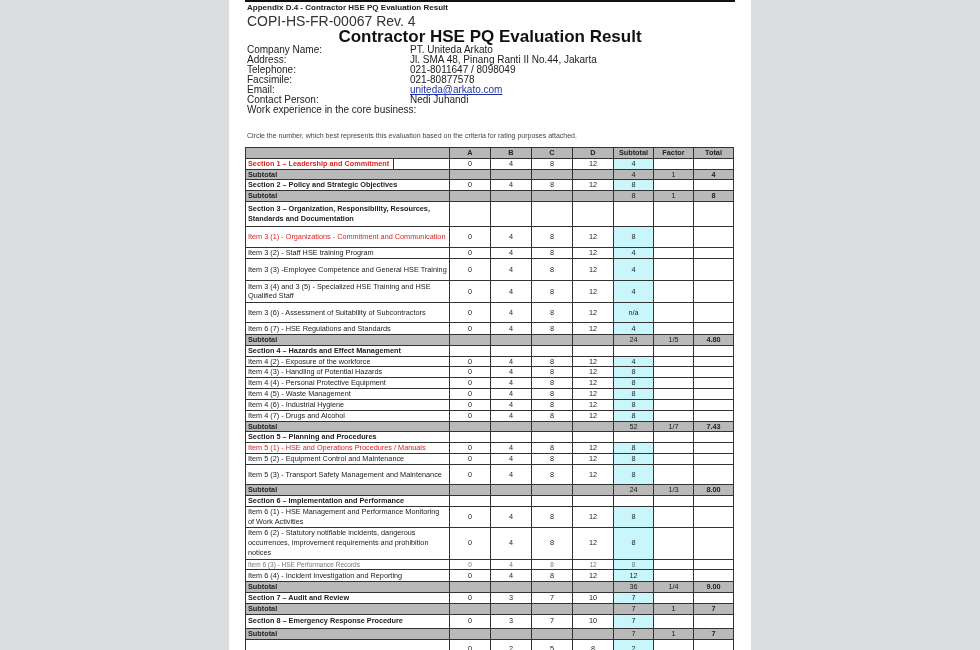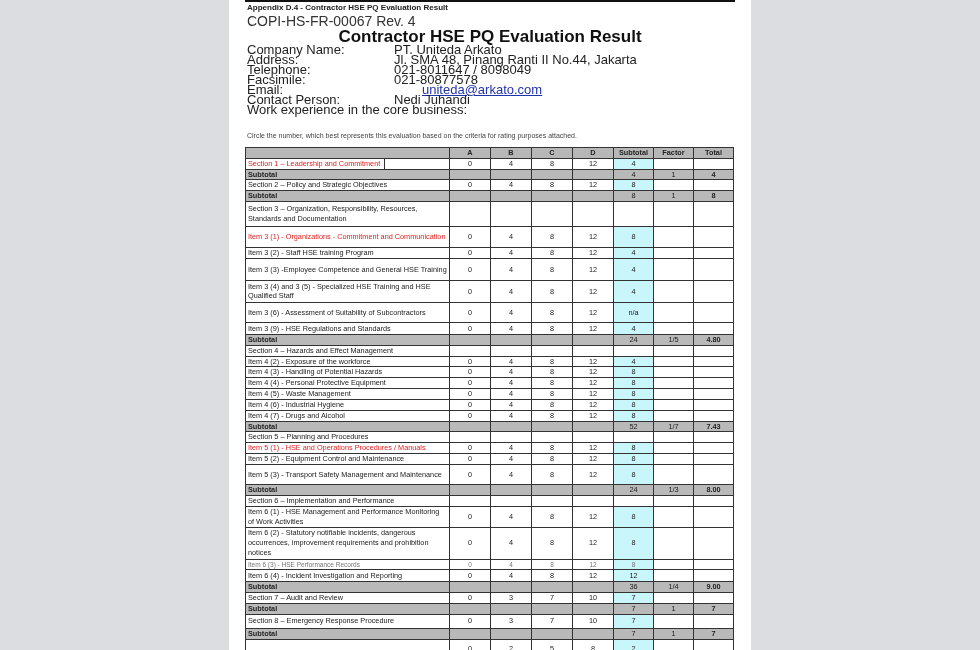--- a/index.html
+++ b/index.html
@@ -10,25 +10,25 @@
       position:relative;
     }
     .page {
       position:absolute; left:229px; top:0; width:522px; height:650px;
       background:#ffffff;
     }
     .topline { position:absolute; left:16px; top:0; width:490px; height:2px; background:#111; }
     .appendix { position:absolute; left:18px; top:3px; font-size:8px; font-weight:bold; color:#222; }
     .docref { position:absolute; left:18px; top:13px; font-size:14px; color:#333; }
     .title { position:absolute; left:0; width:522px; top:27px; text-align:center; font-size:17px; font-weight:bold; color:#111; }
-    .info { position:absolute; left:18px; top:45px; font-size:13px; color:#222; }
+    .info { position:absolute; left:18px; top:45px; font-size:10px; color:#222; }
     .info-row { height:10px; line-height:10px; position:relative; width:480px; }
     .info-row .lbl { position:absolute; left:0; }
-    .info-row .val { position:absolute; left:147px; }
-    .info-row .val.link { color:#2233aa; text-decoration:underline;margin-left:28px; }
+    .info-row .val { position:absolute; left:163px; }
+    .info-row .val.link { color:#2233aa; text-decoration:underline; }
     .instruction { position:absolute; left:18px; top:132px; font-size:7px; color:#444; }
 
     table.eval {
       position:absolute; left:16px; top:147px;
       border-collapse:collapse; table-layout:fixed;
       font-size:7.3px; color:#222;
     }
     table.eval td, table.eval th {
       border:1.3px solid #333; padding:0 2px; overflow:hidden;
       line-height:9.8px;
@@ -37,21 +37,21 @@
     col.c-desc { width:204px; }
     col.c-n { width:41px; }
     col.c-sub { width:40px; }
     col.c-fac { width:40px; }
     col.c-tot { width:40px; }
     td.num { text-align:center; }
     td.sub { background:#c9f6fb; text-align:center; }
     tr.subtotal td { background:#b9b9b9; font-weight:bold; height:9px; }
     tr.subtotal td.num { font-weight:normal; }
     tr.subtotal td.total { font-weight:bold; text-align:center; }
-    tr.section td.desc { font-weight:normal; }
+    tr.section td.desc { font-weight:bold; }
     .red { color:#e02020; }
     .boxed { display:inline-block; border-right:1.3px solid #333; padding-right:4px; margin-right:0; }
     .faded { color:#777; font-size:6.5px; }
   </style>
 </head>
 <body>
 
 <div class="page">
   <div class="topline"></div>
   <div class="appendix">Appendix D.4 - Contractor HSE PQ Evaluation Result</div>
@@ -209,21 +209,21 @@
           <td class="desc"><span>Item 3 (6) - Assessment of Suitability of Subcontractors</span></td>
           <td class="num">0</td>
           <td class="num">4</td>
           <td class="num">8</td>
           <td class="num">12</td>
           <td class="sub">n/a</td>
           <td class="num"></td>
           <td class="num"></td>
         </tr>
         <tr class="item" style="height: 12px;">
-          <td class="desc"><span>Item 3 (9) - HSE Regulations and Standards</span></td>
+          <td class="desc"><span>Item 6 (7) - HSE Regulations and Standards</span></td>
           <td class="num">0</td>
           <td class="num">4</td>
           <td class="num">8</td>
           <td class="num">12</td>
           <td class="sub">4</td>
           <td class="num"></td>
           <td class="num"></td>
         </tr>
         <tr class="subtotal">
           <td class="desc">Subtotal</td>

